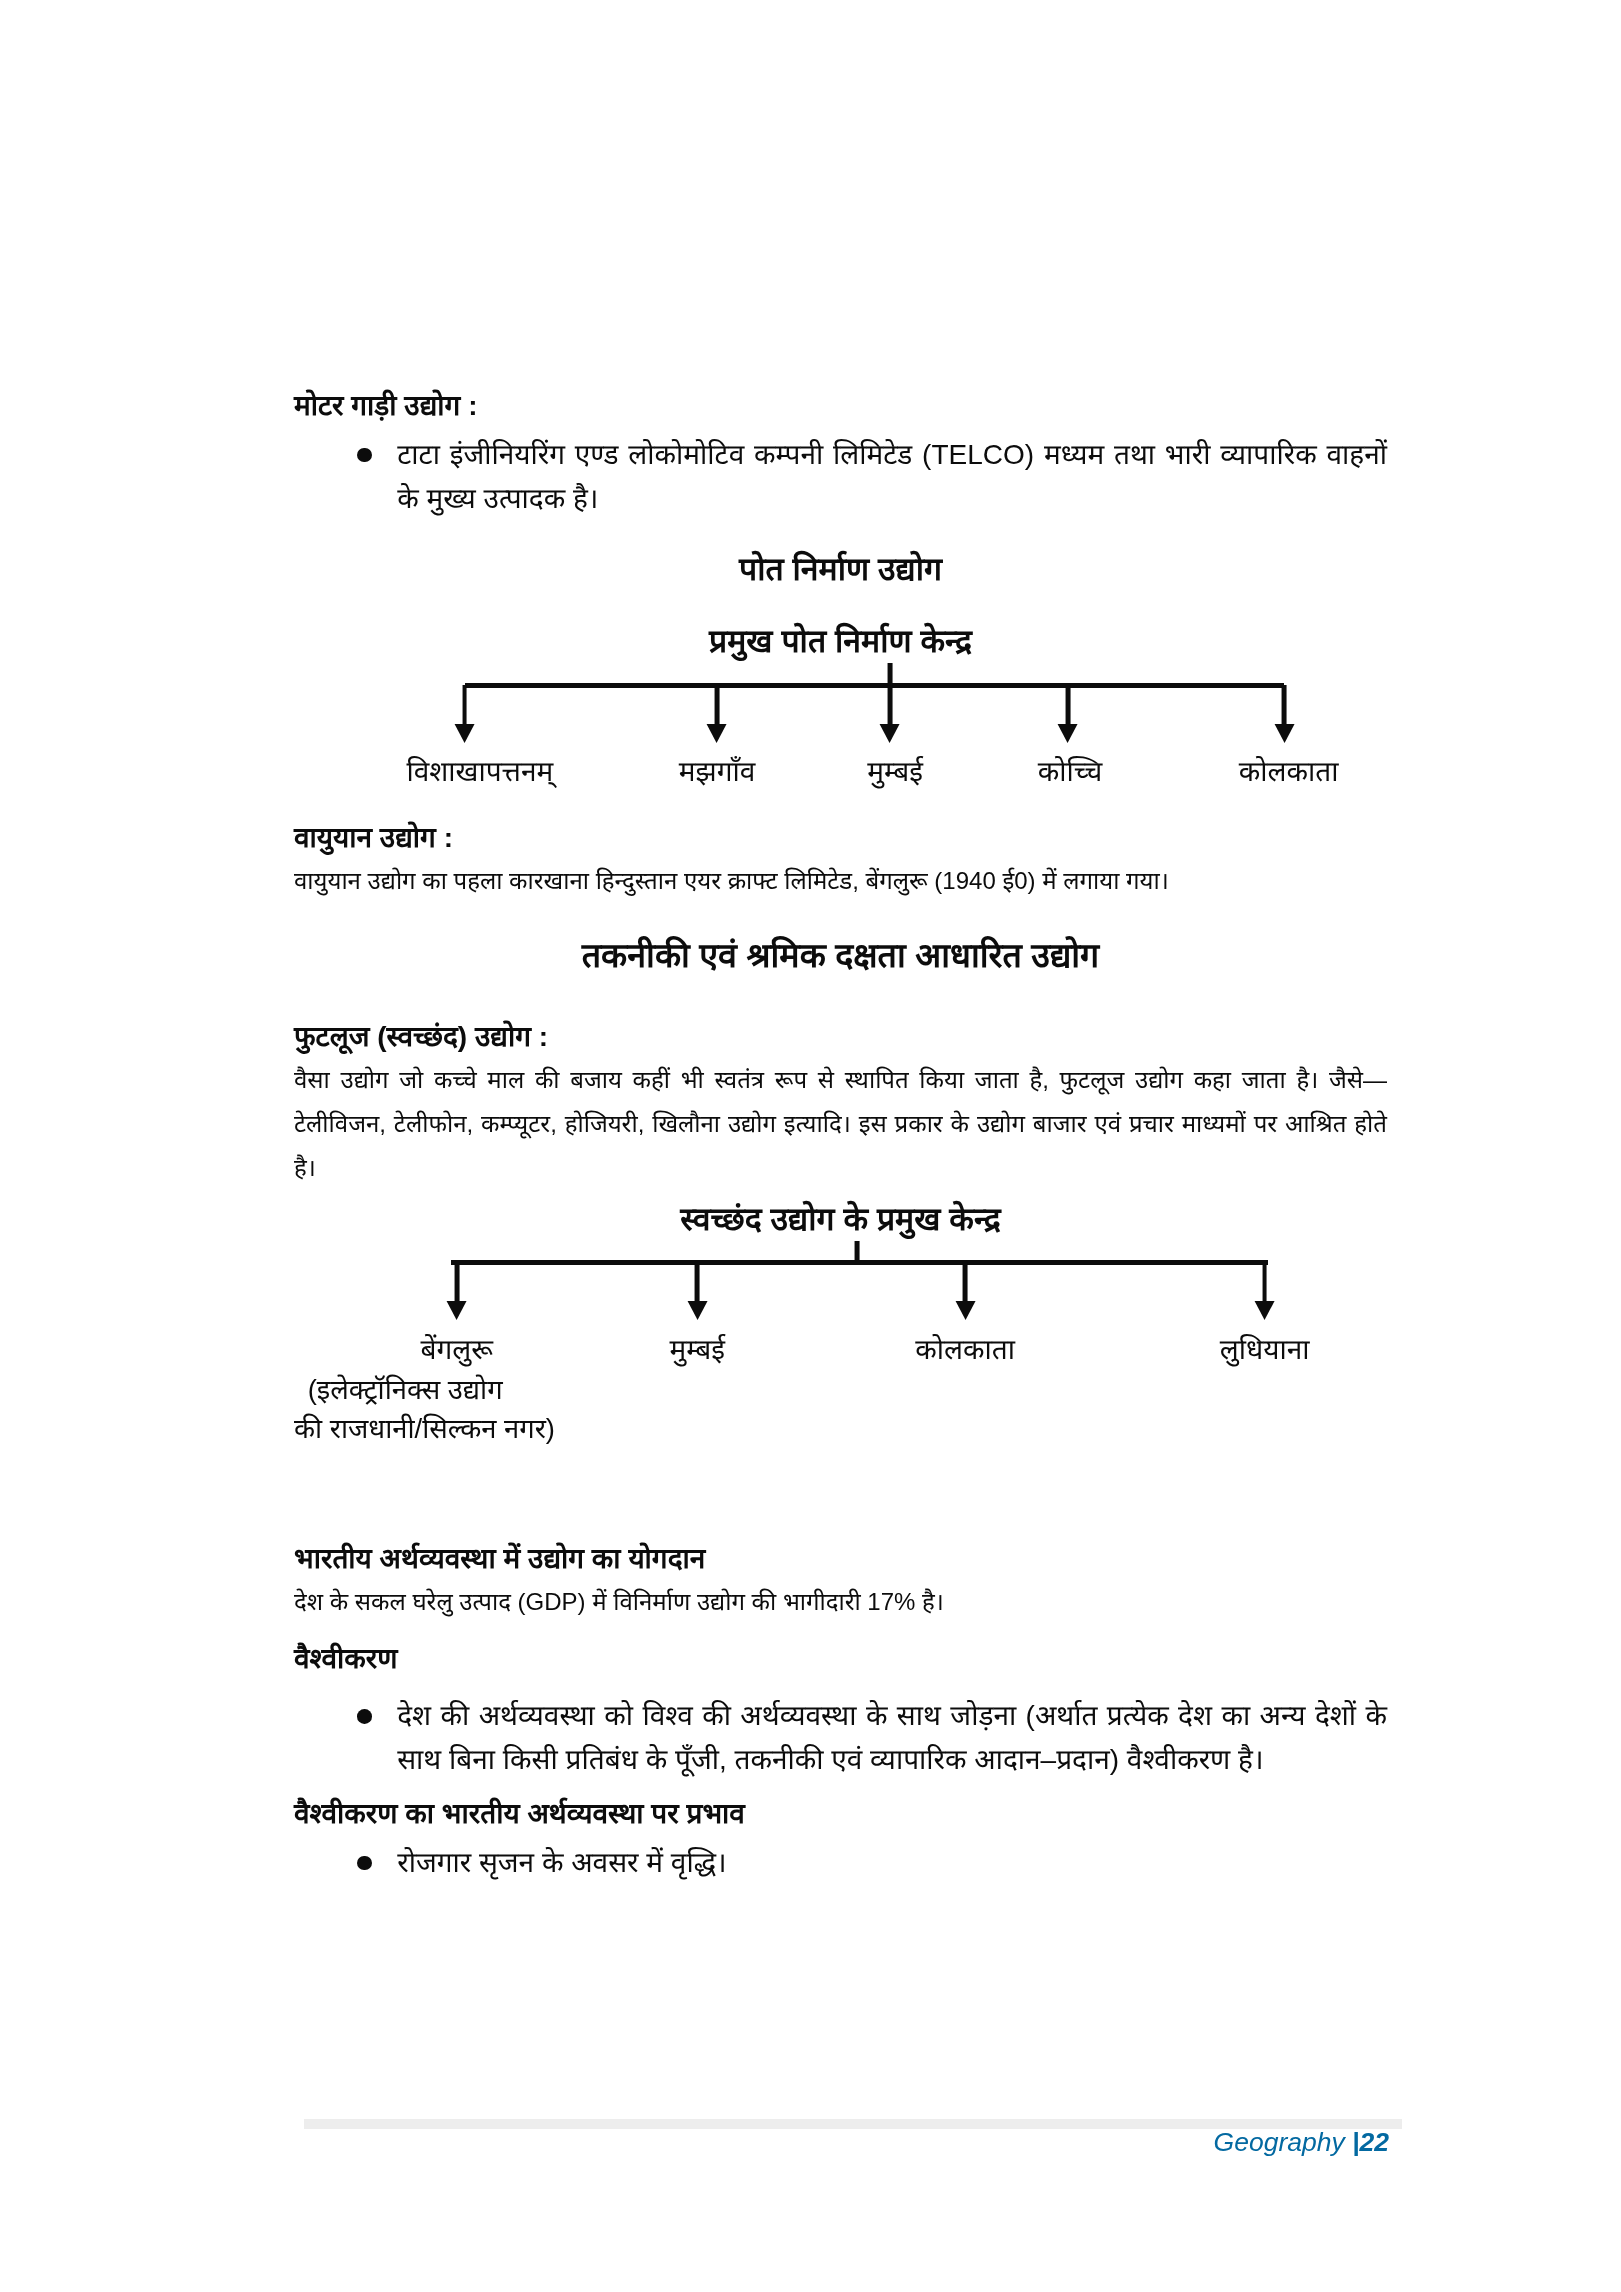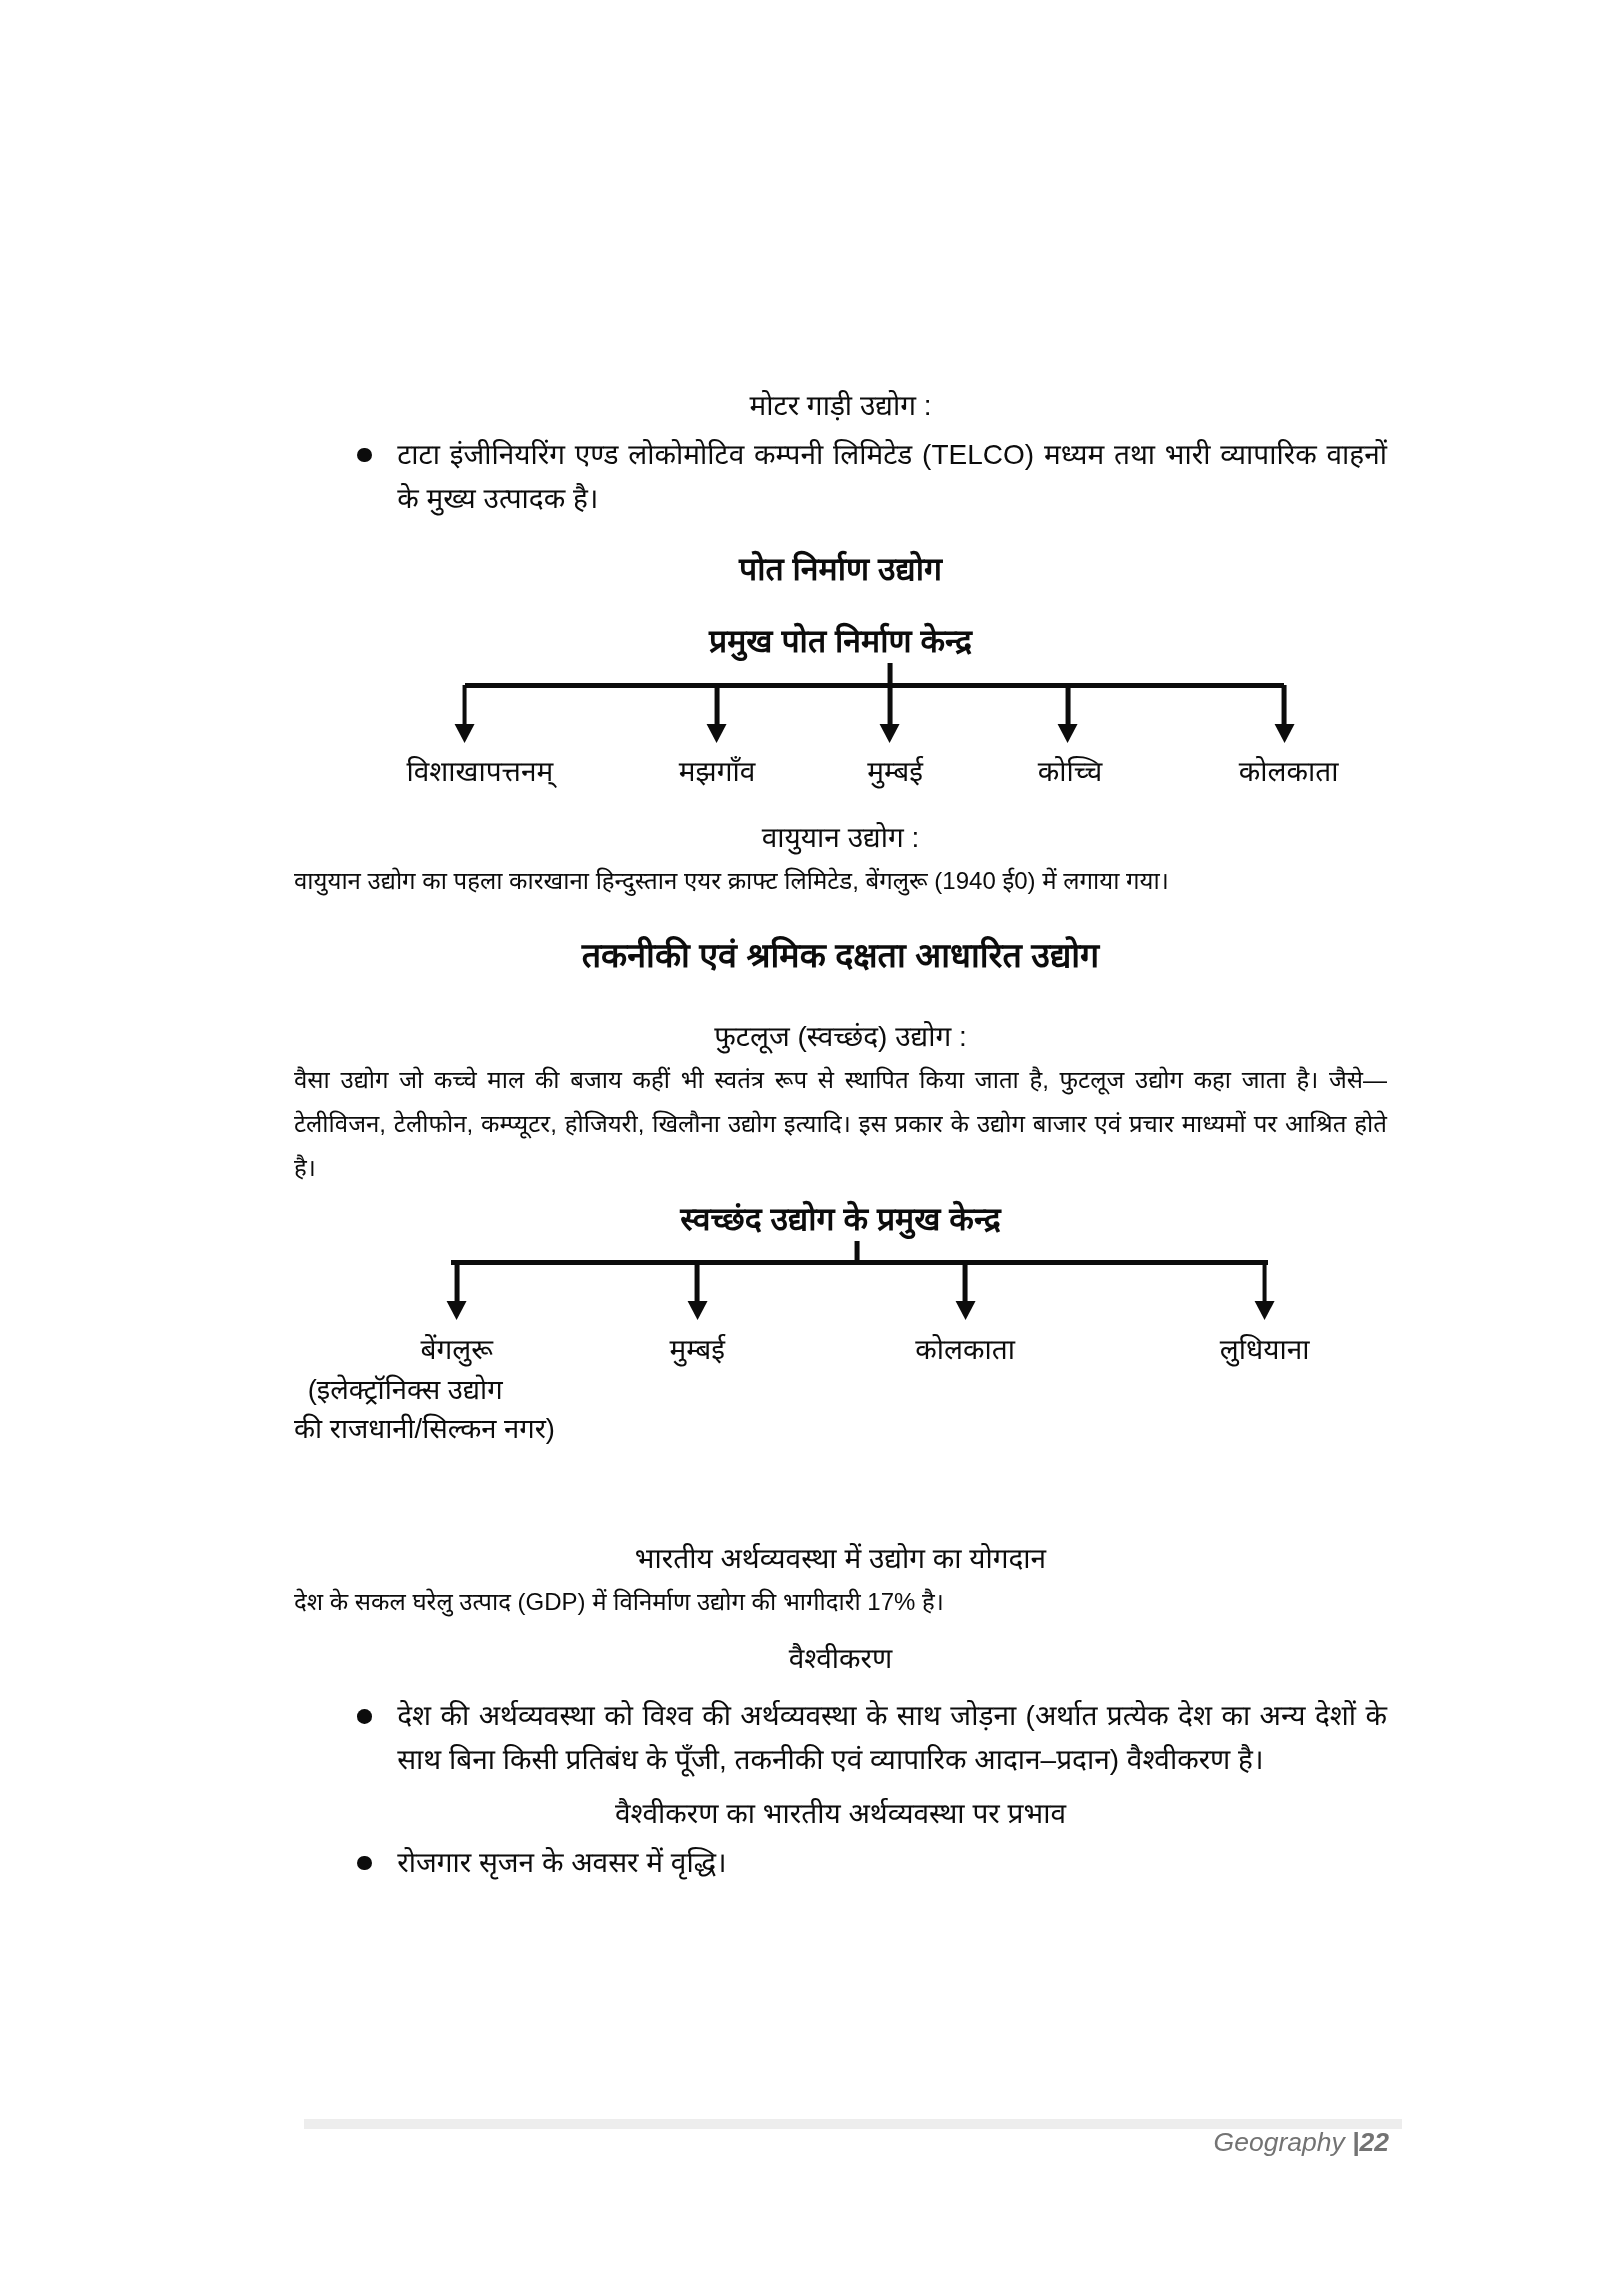--- a/index.html
+++ b/index.html
@@ -10,24 +10,23 @@
     font-family:"Liberation Sans","DejaVu Sans",sans-serif;
     color:#0c0c0c;
     overflow:hidden;
   }
   .column{
     position:absolute;
     left:294px;top:384px;
     width:1093px;
   }
   .h{
-    font-weight:400;
+    font-weight:700;
     font-size:28px;
     line-height:43px;
-    text-align:center;
   }
   .body-text{
     font-size:24px;
     line-height:44px;
     text-align:justify;
   }
   .bullet-item{
     display:flex;
     align-items:flex-start;
   }
@@ -102,21 +101,21 @@
     position:absolute;
     left:304px;top:2119px;
     width:1098px;height:9.8px;
     background:#ededed;
   }
   .footer-text{
     position:absolute;
     top:2127px;right:232px;
     font-style:italic;
     font-size:26.5px;
-    color:#737373;
+    color:#0369a1;
   }
   .footer-text .pg{font-weight:700;}
 </style>
 </head>
 <body>
 
 <div class="page">
   <div class="column">
 
     <div class="h">मोटर गाड़ी उद्योग :</div>

